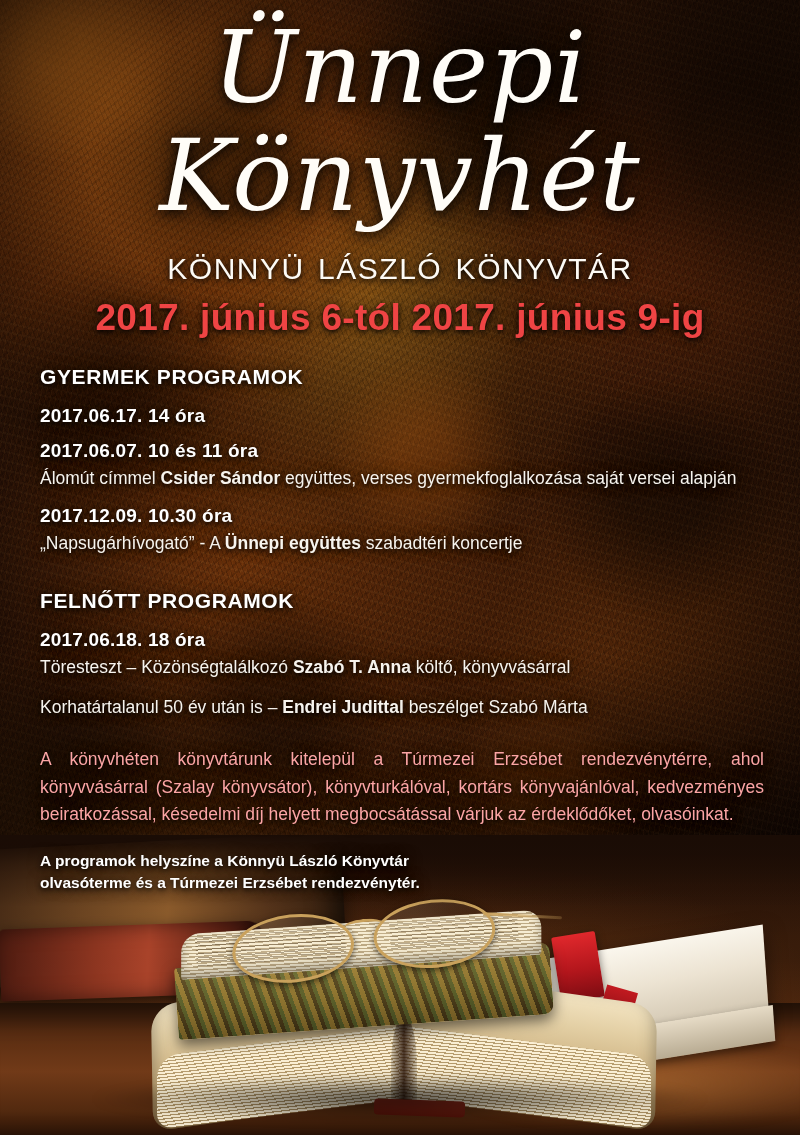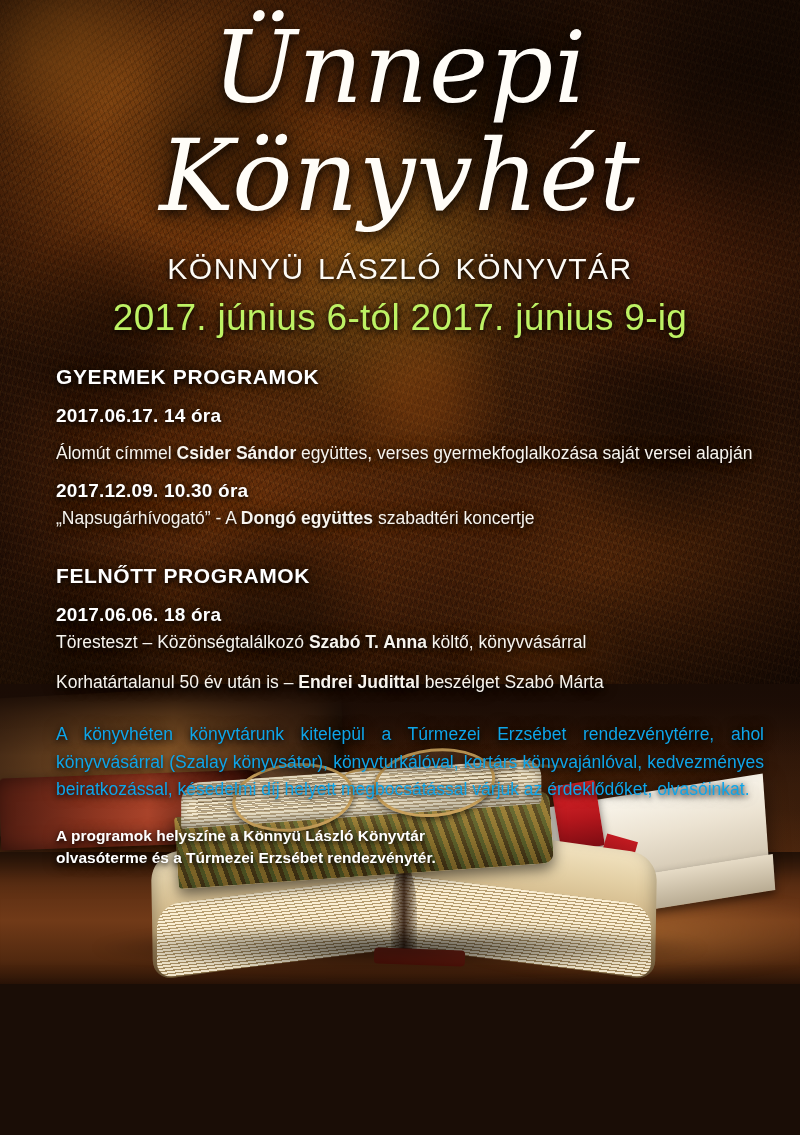--- a/index.html
+++ b/index.html
@@ -7,21 +7,21 @@
     padding: 0;
     background: #1a0d06;
   }
   body {
     font-family: "Liberation Sans", sans-serif;
   }
 
   #poster {
     position: relative;
     width: 800px;
-    height: 984px;
+    height: 1135px;
     overflow: hidden;
     background-color: #2b1408;
     color: #ffffff;
   }
 
   
   .bg-base {
     position: absolute;
     inset: 0;
     background:
@@ -363,31 +363,30 @@
     font-weight: 400;
     font-size: 43px;
     letter-spacing: 1.5px;
     margin: 10px 0 0 0;
     color: #fdfbf6;
     font-variant: small-caps;
     text-transform: lowercase;
   }
   .poster-dates {
     font-family: "Liberation Sans", sans-serif;
-    font-weight: 400;
+    font-weight: 700;
     font-size: 37px;
     letter-spacing: .3px;
     margin: 8px 0 0 0;
-    color: #bef264;
+    color: #ef4444;
   }
 
   
   .body-wrap {
     padding: 26px 36px 0 40px;
-    margin-left: 16px;
   }
   .section-head {
     font-size: 21px;
     font-weight: bold;
     letter-spacing: .6px;
     margin: 0 0 16px 0;
     color: #ffffff;
   }
   .prog { margin-bottom: 13px; }
   .prog-date {
@@ -406,21 +405,21 @@
   }
   .prog-desc b { font-weight: bold; }
 
   .section-gap { height: 20px; }
 
   .blurb {
     margin: 26px 0 0 0;
     font-size: 17.5px;
     line-height: 1.55;
     text-align: justify;
-    color: #0ea5e9;
+    color: #fca5a5;
   }
   .venue {
     margin: 22px 0 0 0;
     text-align: left;
     font-size: 15.5px;
     font-weight: bold;
     line-height: 1.45;
     color: #ffffff;
   }
 </style>
@@ -483,38 +482,39 @@
 
     <div class="body-wrap">
 
       <div class="section-head shadowed">GYERMEK PROGRAMOK</div>
 
       <div class="prog">
         <div class="prog-date shadowed">2017.06.17. 14 óra</div>
       </div>
 
       <div class="prog">
+        <div class="prog-date shadowed">2017.06.07. 10 és 11 óra</div>
         <div class="prog-desc shadowed">
           <span>Álomút címmel </span><b>Csider Sándor</b><span> együttes, verses gyermekfoglalkozása saját versei alapján</span>
         </div>
       </div>
 
       <div class="prog">
         <div class="prog-date shadowed">2017.12.09. 10.30 óra</div>
         <div class="prog-desc shadowed">
-          <span>„Napsugárhívogató” - A </span><b>Dongó együttes</b><span> szabadtéri koncertje</span>
+          <span>„Napsugárhívogató” - A </span><b>Ünnepi együttes</b><span> szabadtéri koncertje</span>
         </div>
       </div>
 
       <div class="section-gap"></div>
 
       <div class="section-head shadowed">FELNŐTT PROGRAMOK</div>
 
       <div class="prog">
-        <div class="prog-date shadowed">2017.06.06. 18 óra</div>
+        <div class="prog-date shadowed">2017.06.18. 18 óra</div>
         <div class="prog-desc shadowed">
           <span>Töresteszt – Közönségtalálkozó </span><b>Szabó T. Anna</b><span> költő, könyvvásárral</span>
         </div>
       </div>
 
       <div class="prog">
         <div class="prog-desc shadowed">
           <span>Korhatártalanul 50 év után is – </span><b>Endrei Judittal</b><span> beszélget Szabó Márta</span>
         </div>
       </div>

